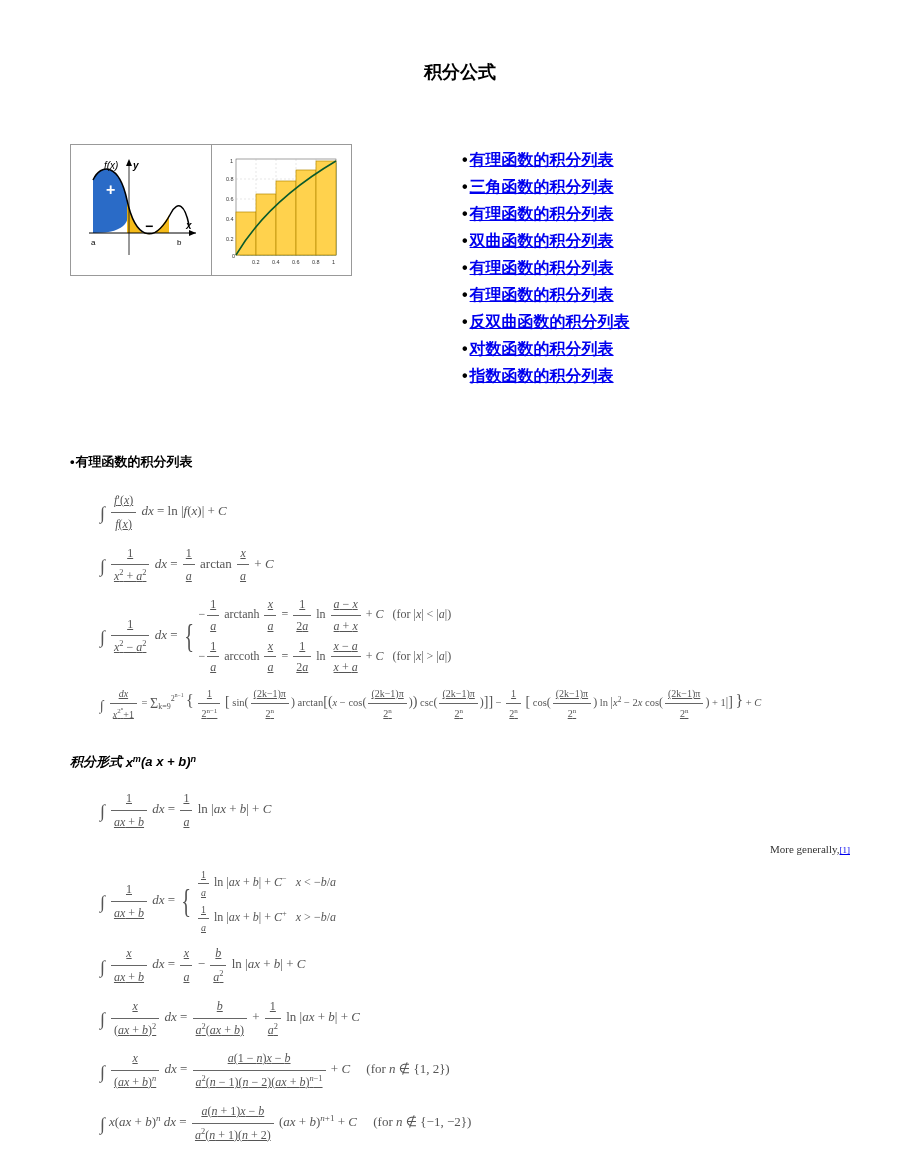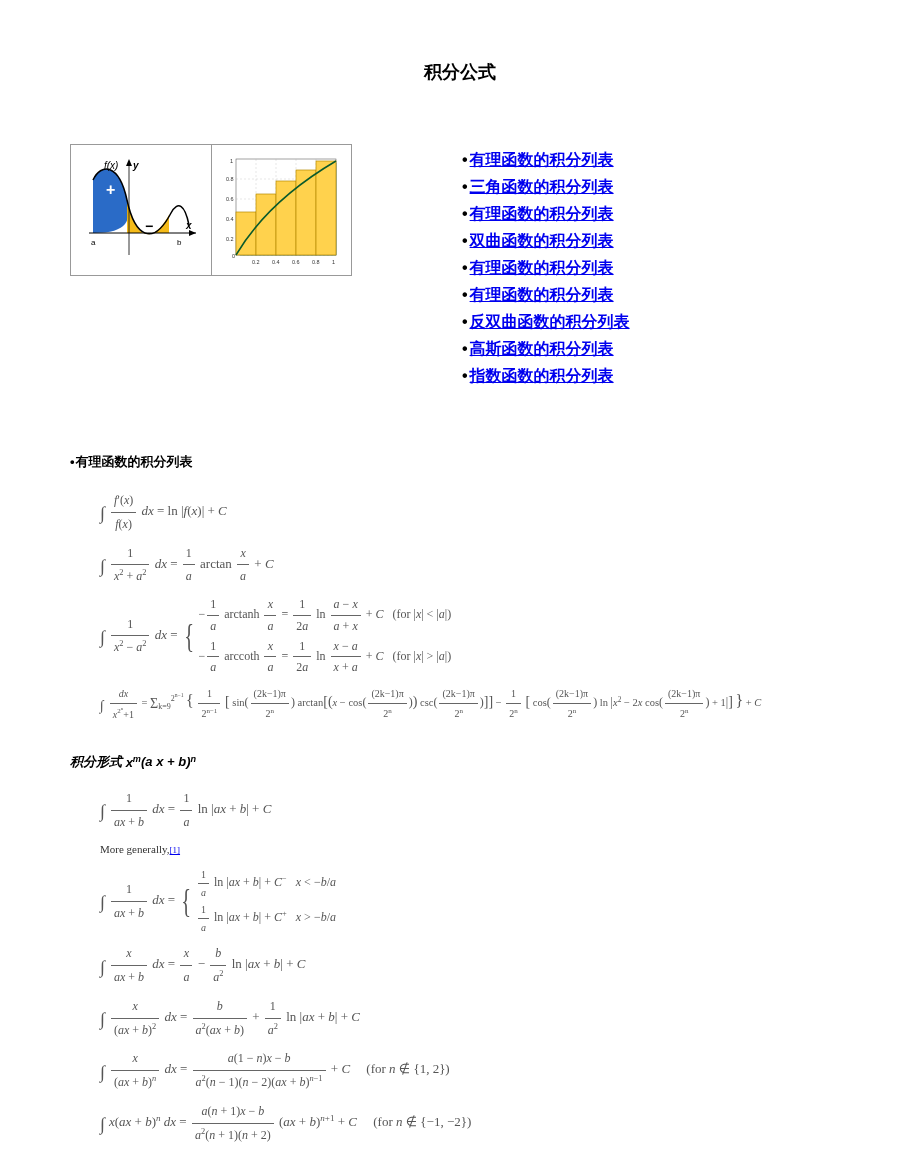--- a/index.html
+++ b/index.html
@@ -57,28 +57,29 @@
     line-height: 1.9;
   }
   .formula-block .line { margin: 6px 0; white-space: nowrap;}
   .formula-block .int { font-size: 18px; vertical-align: -4px; margin-right:4px; font-style: normal;}
   .frac {
     display: inline-block;
     vertical-align: middle;
     text-align: center;
     font-size: 12px;
     margin: 0 2px;
+    text-decoration: underline;
   }
   .frac .n { display:block; padding: 0 3px; }
   .frac .d { display:block; border-top: 1px solid #666; padding: 0 3px; }
   .long { font-size: 10.5px; }
   .sub2 { font-weight: bold; font-style: italic; font-size: 13px; margin: 30px 0 15px 0; font-family: Arial, sans-serif;}
   sup, sub { font-size: 0.7em; }
   a.ref { color:#0000EE; text-decoration: underline; font-size:9px;}
-  .note { font-family: "Times New Roman", serif; font-size: 11px; color:#333; }
+  .note { font-family: "Times New Roman", serif; font-size: 11px; color:#333;text-align:right; }
   .brace-left {
     font-size: 34px;
     line-height: 34px;
     vertical-align: middle;
     display:inline-block;
     transform: scaleX(0.6);
     margin-right: -2px;
   }
   .cases {
     display: inline-block;
@@ -186,21 +187,21 @@
   </div>
 
   <div class="toc">
     <div class="toc-row"><span class="bullet">•</span><a href="#">有理函数的积分列表</a></div>
     <div class="toc-row"><span class="bullet">•</span><a href="#">三角函数的积分列表</a></div>
     <div class="toc-row"><span class="bullet">•</span><a href="#">有理函数的积分列表</a></div>
     <div class="toc-row"><span class="bullet">•</span><a href="#">双曲函数的积分列表</a></div>
     <div class="toc-row"><span class="bullet">•</span><a href="#">有理函数的积分列表</a></div>
     <div class="toc-row"><span class="bullet">•</span><a href="#">有理函数的积分列表</a></div>
     <div class="toc-row"><span class="bullet">•</span><a href="#">反双曲函数的积分列表</a></div>
-    <div class="toc-row"><span class="bullet">•</span><a href="#">高斯函数的积分列表</a></div>
+    <div class="toc-row"><span class="bullet">•</span><a href="#">对数函数的积分列表</a></div>
     <div class="toc-row"><span class="bullet">•</span><a href="#">指数函数的积分列表</a></div>
   </div>
 </div>
 
 <div class="section-head"><span class="bullet">•</span><span>有理函数的积分列表</span></div>
 
 <div class="formula-block">
   <div class="line"><span class="int">∫</span><span class="frac"><span class="n"><i>f</i>′(<i>x</i>)</span><span class="d"><i>f</i>(<i>x</i>)</span></span> <i>dx</i> = ln |<i>f</i>(<i>x</i>)| + <i>C</i></div>
 
   <div class="line"><span class="int">∫</span><span class="frac"><span class="n">1</span><span class="d"><i>x</i><sup>2</sup> + <i>a</i><sup>2</sup></span></span> <i>dx</i> = <span class="frac"><span class="n">1</span><span class="d"><i>a</i></span></span> arctan <span class="frac"><span class="n"><i>x</i></span><span class="d"><i>a</i></span></span> + <i>C</i></div>

